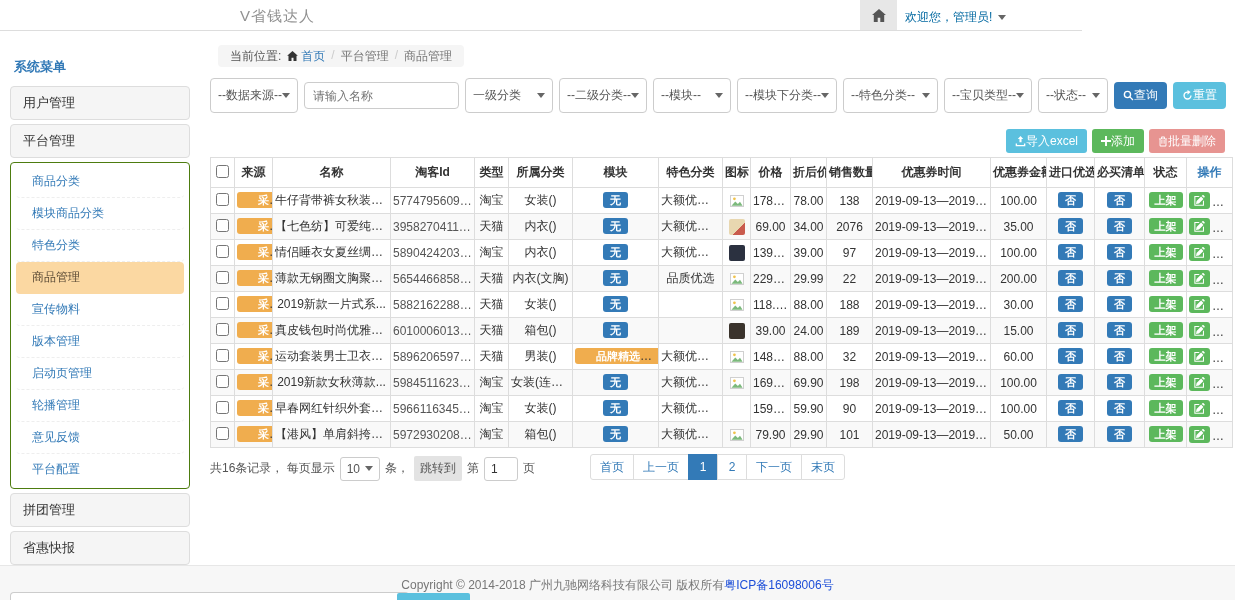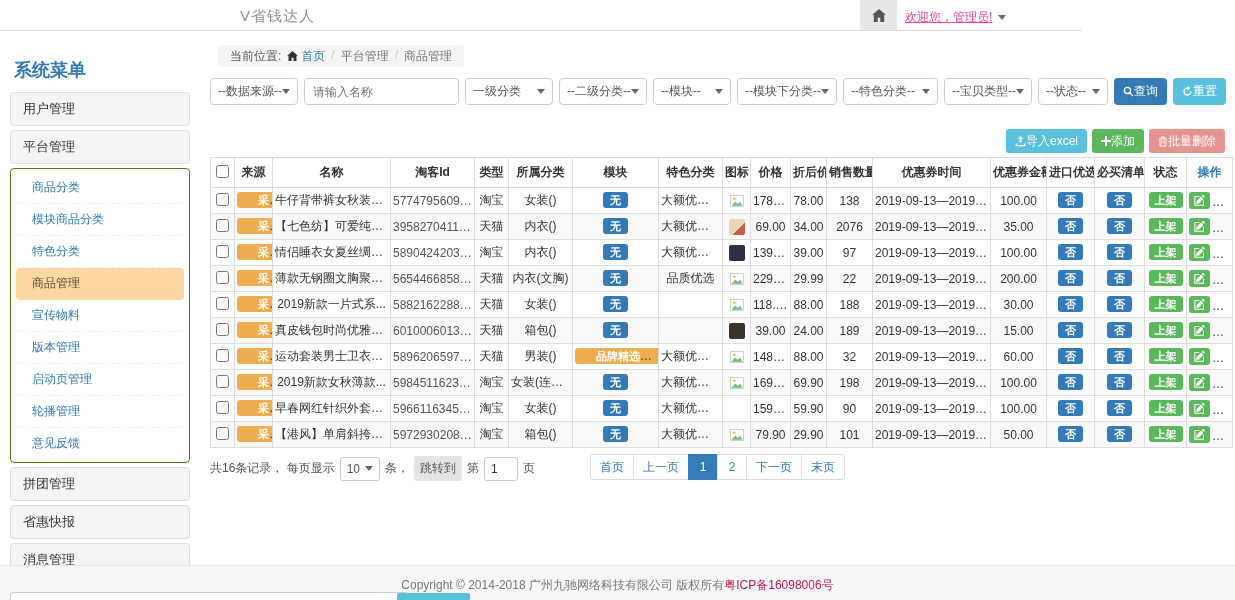--- a/index.html
+++ b/index.html
@@ -5,38 +5,38 @@
   * { box-sizing: border-box; margin: 0; padding: 0; }
   html,body { width:1235px; height:600px; }
   body {
     position: relative; overflow: hidden; background:#fff;
     font-family: "Liberation Sans", sans-serif; font-size:12px; color:#333;
   }
   
   .topbar { position:absolute; left:0; top:0; width:1082px; height:31px; background:#fff; border-bottom:1px solid #ddd; z-index:4; }
   .app-title { position:absolute; left:240px; top:7px; font-size:15px; color:#919191; letter-spacing:1px; }
   .home-btn { position:absolute; left:860px; top:0; width:37px; height:30px; background:#e7e7e7; display:flex; align-items:center; justify-content:center; cursor:pointer; }
-  .user-menu { position:absolute; left:905px; top:9px; display:flex; align-items:center; gap:6px; color:#ec4899; cursor:pointer;text-decoration:underline; }
+  .user-menu { position:absolute; left:905px; top:9px; display:flex; align-items:center; gap:6px; color:#0369a1; cursor:pointer; }
   .caret-tri { width:0; height:0; border-left:4px solid transparent; border-right:4px solid transparent; border-top:5px solid #666; display:inline-block; }
   
   .sidebar { position:absolute; left:10px; top:50px; width:180px; z-index:1; }
-  .menu-title { color:#337ab7; font-weight:bold; font-size:18px; padding:8px 4px 10px 4px; }
+  .menu-title { color:#337ab7; font-weight:bold; font-size:13px; padding:8px 4px 10px 4px; }
   .panel-item { background:#f5f5f5; border:1px solid #ddd; border-radius:4px; margin-bottom:4px; padding:7px 12px; font-size:13px; color:#333; cursor:pointer; }
   .subpanel { background:#fff; border:1px solid #4d7c0f; border-radius:4px; margin-bottom:4px; padding:3px 5px; }
   .sub-item { padding:7px 5px 7px 16px; font-size:12px; color:#337ab7; border-bottom:1px dashed #eee; cursor:pointer; border-radius:4px; }
   .sub-item:last-child { border-bottom:none; }
   .sub-item.active { background:#fbd8a2; color:#5a4a35; border-bottom-color:transparent; }
   
   .breadcrumb { position:absolute; left:218px; top:45px; height:22px; background:#f5f5f5; border-radius:4px; padding:0 12px; display:flex; align-items:center; gap:6px; color:#777; z-index:2; }
   .breadcrumb .loc { color:#555; }
   .breadcrumb .home-link { color:#337ab7; cursor:pointer; display:flex; align-items:center; gap:3px; }
   .breadcrumb .sep { color:#ccc; }
   
   .filters { position:absolute; left:210px; top:78px; display:flex; gap:6px; align-items:center; z-index:2; }
-  .fselect { height:27px; border:1px solid #ccc; border-radius:4px; background:#fff; display:flex; align-items:center; justify-content:space-between; padding:0 7px; color:#555; cursor:pointer; }
+  .fselect { height:35px; border:1px solid #ccc; border-radius:4px; background:#fff; display:flex; align-items:center; justify-content:space-between; padding:0 7px; color:#555; cursor:pointer; }
   .finput { height:27px; border:1px solid #ccc; border-radius:4px; padding:0 8px; font-size:12px; color:#555; outline:none; font-family:inherit; }
   .btn { display:inline-flex; align-items:center; color:#fff; border:none; border-radius:3px; font-size:12px; height:24px; padding:0 9px; cursor:pointer; font-family:inherit; white-space:nowrap; }
   .btn-query { background:#337ab7; height:27px; border-radius:4px; }
   .btn-reset { background:#5bc0de; height:27px; border-radius:4px; }
   
   .toolbar { position:absolute; right:10px; top:129px; display:flex; gap:5px; z-index:2; }
   .btn-import { background:#5bc0de; }
   .btn-add { background:#5cb85c; }
   .btn-batchdel { background:#d9534f; opacity:.62; }
   
@@ -64,21 +64,21 @@
   .jump-btn { background:#e3e3e3; border-radius:2px; padding:4px 6px; color:#555; cursor:pointer; }
   .jump-input { width:34px; height:24px; border:1px solid #ccc; border-radius:3px; padding:0 6px; font-size:12px; font-family:inherit; outline:none; color:#333; }
   .pg-right { position:absolute; left:210px; top:454px; width:1015px; text-align:center; z-index:2; }
   .pager { display:inline-flex; }
   .page-btn { min-width:30px; height:26px; padding:0 9px; display:flex; align-items:center; justify-content:center; border:1px solid #ddd; background:#fff; color:#337ab7; margin-left:-1px; cursor:pointer; }
   .page-btn:first-child { border-radius:3px 0 0 3px; margin-left:0; }
   .page-btn:last-child { border-radius:0 3px 3px 0; }
   .page-btn.active { background:#337ab7; border-color:#337ab7; color:#fff; }
   
   .footer { position:absolute; left:0; top:565px; width:1235px; height:35px; background:#f7f7f7; border-top:1px solid #e7e7e7; text-align:center; padding-top:11px; color:#777; z-index:6; }
-  .footer a { color:#be185d; text-decoration:none; cursor:pointer; }
+  .footer a { color:#1d4ed8; text-decoration:none; cursor:pointer; }
   .partial-panel { position:absolute; left:10px; top:592px; width:399px; height:8px; background:#fff; border:1px solid #ccc; border-radius:4px 4px 0 0; border-bottom:none; z-index:7; }
   .partial-blue { position:absolute; left:397px; top:593px; width:73px; height:7px; background:#5bc0de; border-radius:2px 2px 0 0; z-index:8; }
 </style>
 </head>
 <body>
 
 <div class="topbar">
   <div class="app-title">V省钱达人</div>
   <div class="home-btn">
     <span class="icon-wrap">
@@ -101,20 +101,21 @@
       <div class="subpanel">
         <div class="sub-item">商品分类</div>
         <div class="sub-item">模块商品分类</div>
         <div class="sub-item">特色分类</div>
         <div class="sub-item active">商品管理</div>
         <div class="sub-item">宣传物料</div>
         <div class="sub-item">版本管理</div>
         <div class="sub-item">启动页管理</div>
         <div class="sub-item">轮播管理</div>
         <div class="sub-item">意见反馈</div>
+        <div class="sub-item">平台配置</div>
       </div>
       <div class="panel-item">拼团管理</div>
       <div class="panel-item">省惠快报</div>
       <div class="panel-item">消息管理</div>
     </div>
 </div>
 
 <div class="breadcrumb">
   <span class="loc">当前位置:</span>
   <span class="home-link">

